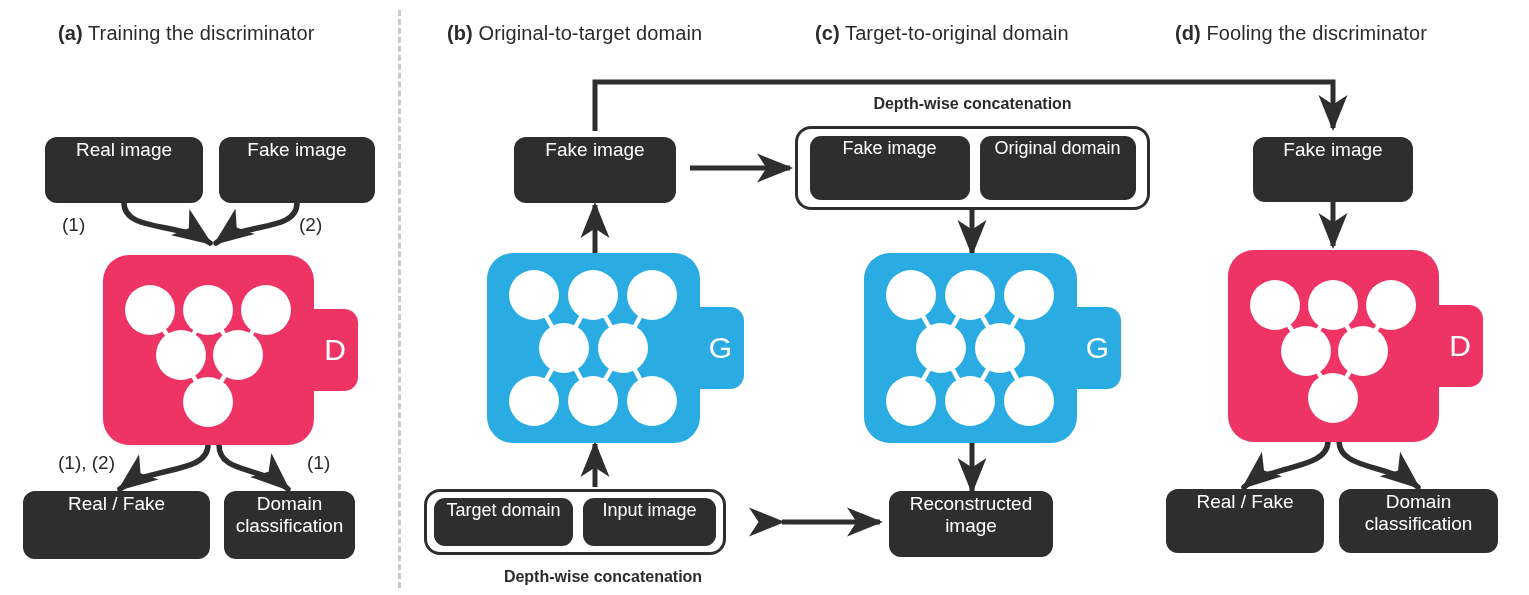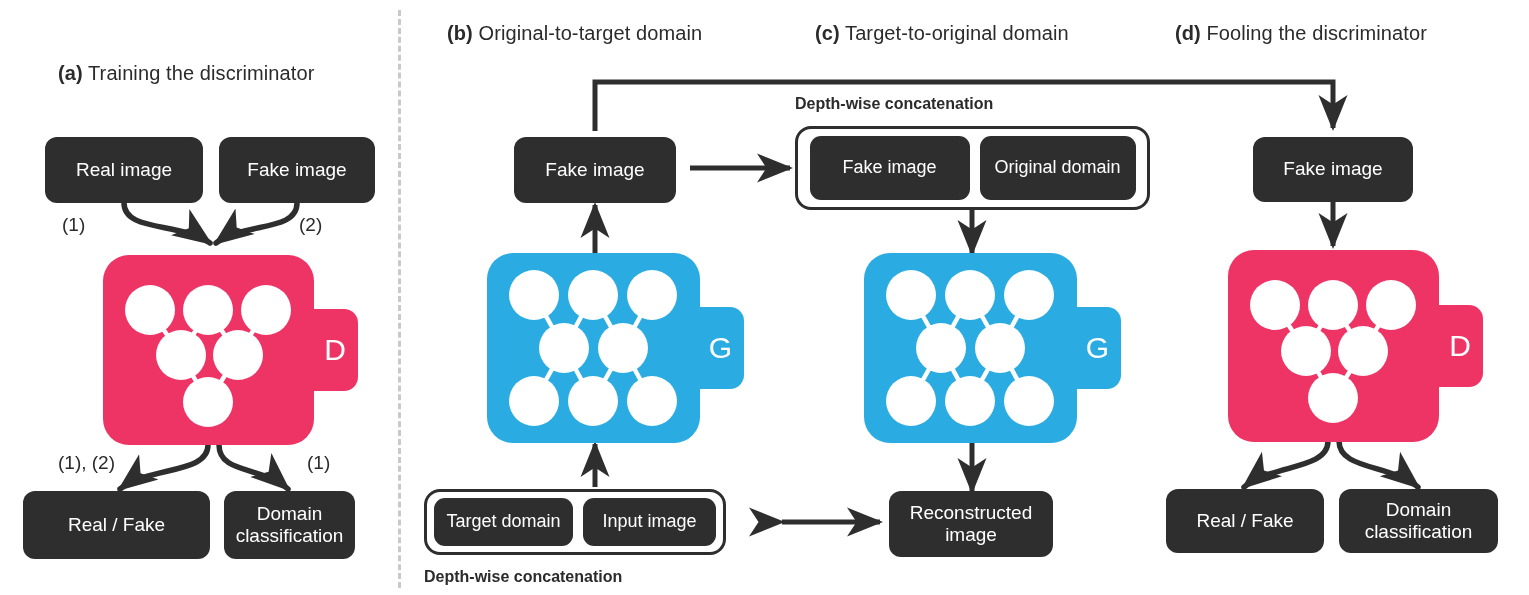--- a/index.html
+++ b/index.html
@@ -33,21 +33,21 @@
   .panel-title .tag { font-weight: bold; }
   .panel-title .txt { font-weight: normal; }
 
   
   .dbox {
     position: absolute;
     background: #2e2e2e;
     color: #ffffff;
     border-radius: 12px;
     display: flex;
-    align-items: center;
+    align-items: flex-start;
     justify-content: center;
     text-align: center;
     font-size: 19px;
     line-height: 1.18;
     padding: 2px 6px;
   }
   .dbox.small { font-size: 18px; border-radius: 11px; }
 
   
   .concat {
@@ -61,20 +61,21 @@
     gap: 10px;
     padding: 7px;
   }
   .concat .dbox { position: relative; left: auto; top: auto; }
   .concat-label {
     position: absolute;
     font-size: 16px;
     font-weight: bold;
     color: #2b2b2b;
     white-space: nowrap;
+    text-align: center;
   }
 
   
   .net {
     position: absolute;
     border-radius: 26px;
   }
   .net.pink { background: #ee3465; }
   .net.blue { background: #2aace3; }
   .net .tab {
@@ -169,21 +170,21 @@
     </g>
 
     <g>
       <path d="M1328,441 C1328,470 1272,464 1244,487" fill="none" stroke="#2e2e2e" stroke-width="5.5" stroke-linecap="round" marker-end="url(#ah)"></path>
       <path d="M1339,441 C1339,470 1390,464 1418,487" fill="none" stroke="#2e2e2e" stroke-width="5.5" stroke-linecap="round" marker-end="url(#ah)"></path>
     </g>
   </svg>
 
   <div class="divider" style="left:398px; top:10px; height:578px;"></div>
 
-  <div class="panel-title" style="left:58px; top:22px;margin-top:40px;">
+  <div class="panel-title" style="left:58px; top:22px;">
     <span class="tag">(a)</span>
     <span class="txt"> Training the discriminator</span>
   </div>
 
   <div class="panel-title" style="left:815px; top:22px;">
     <span class="tag">(c)</span>
     <span class="txt"> Target-to-original domain</span>
   </div>
 
   <div class="panel-title" style="left:447px; top:22px;">

